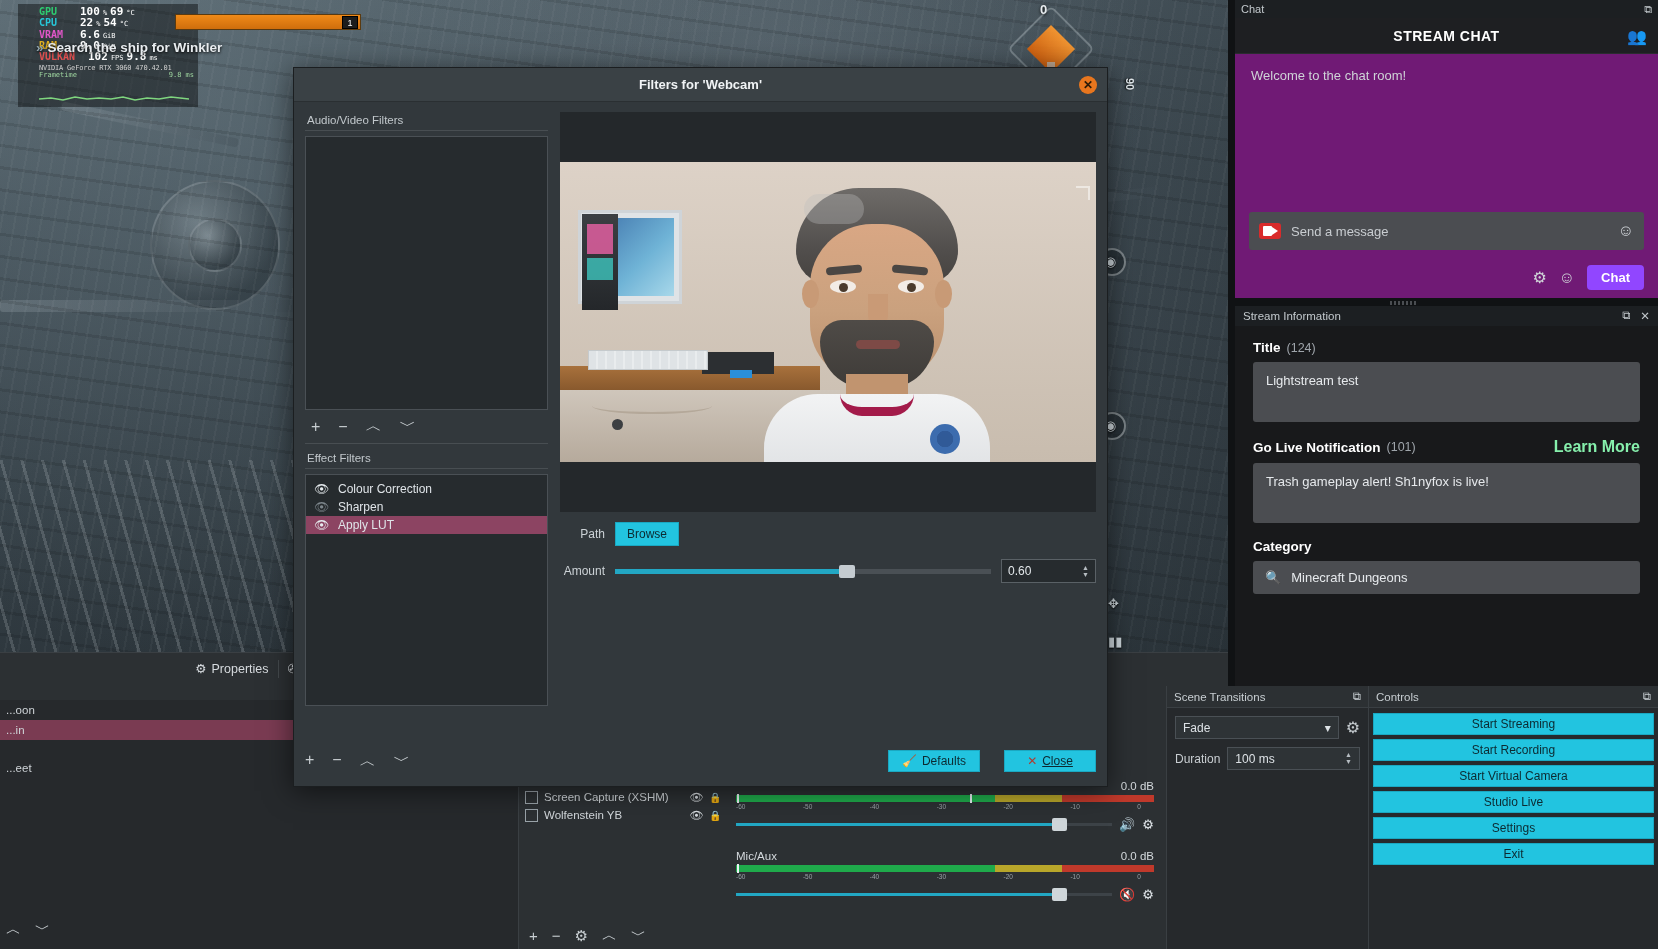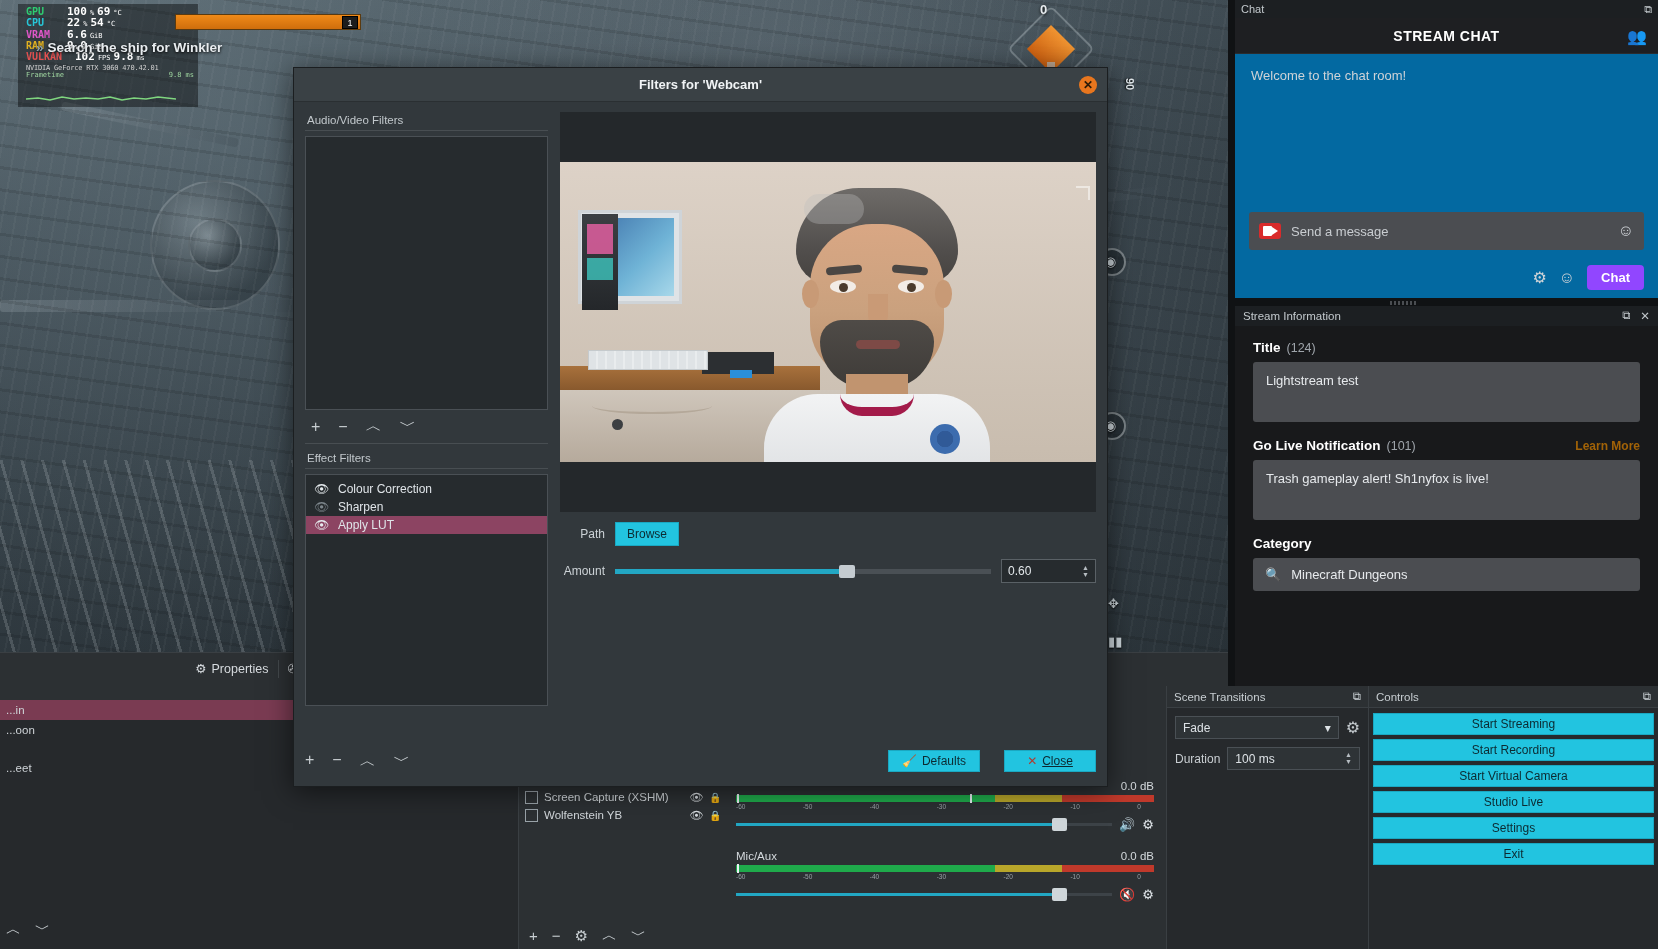--- a/index.html
+++ b/index.html
@@ -38,21 +38,21 @@
   .floor-grate{
     position:absolute; left:0; bottom:0; width:420px; height:220px;
     background:repeating-linear-gradient(74deg, rgba(225,232,236,0.17) 0 3px, transparent 3px 20px);
   }
 
   
   .hud {
     position:absolute; left:18px; top:4px; width:180px;
     background: rgba(0,0,0,0.42);
     font-family:"DejaVu Sans Mono", monospace;
-    padding:2px 4px 4px 8px; line-height:1.03;
+    padding:2px 4px 4px 21px; line-height:1.03;
   }
   .hud-row { display:flex; align-items:baseline; gap:3px; white-space:nowrap; }
   .hud-lbl { font-weight:bold; font-size:10px; width:38px; }
   .hud-val { color:#fff; font-size:11px; font-weight:bold; }
   .hud-unit{ color:#fff; font-size:7px; }
   .hud-gpu  { color:#2ecc71; }
   .hud-cpu  { color:#27c7d8; }
   .hud-vram { color:#e056c8; }
   .hud-ram  { color:#e0b020; }
   .hud-vk   { color:#e05050; }
@@ -202,21 +202,21 @@
     display:flex; align-items:center; justify-content:center;
     border:1px solid #1aa8c2;
   }
 
   
   .rightdock{ position:absolute; left:1228px; top:0; width:430px; height:686px; background:#101214; }
   .dock-title{
     height:18px; background:#1c1f22; color:#c3c9cd; font-size:11px;
     display:flex; align-items:center; justify-content:space-between; padding:0 6px;
   }
-  .chatpanel{ position:absolute; left:1235px; top:18px; width:423px; height:280px; background:#0369a1; }
+  .chatpanel{ position:absolute; left:1235px; top:18px; width:423px; height:280px; background:#701a75; }
   .chat-hdr{
     height:36px; background:#1e1f22; display:flex; align-items:center; justify-content:center;
     color:#fff; font-size:14px; font-weight:bold; letter-spacing:.5px; position:relative;
     border-bottom:1px solid #2a2c2f;
   }
   .chat-hdr .users-ico{ position:absolute; right:10px; top:9px; color:#e4e7ea; font-size:16px;}
   .chat-msgs{ padding:14px 16px; color:#cfd3d7; font-size:13px; }
   .chat-input{
     position:absolute; left:14px; right:14px; bottom:48px; height:38px;
     background:#4b4d51; display:flex; align-items:center; gap:10px; padding:0 10px; border-radius:3px;
@@ -243,21 +243,21 @@
   .grip{ width:26px; height:4px; margin:2px auto; background:repeating-linear-gradient(90deg,#4a4d51 0 2px, transparent 2px 4px);}
 
   .streaminfo{ position:absolute; left:1235px; top:306px; width:423px; height:380px; background:#18191b;}
   .si-title{
     height:20px; background:#1c1f22; color:#c3c9cd; font-size:11.5px;
     display:flex; align-items:center; justify-content:space-between; padding:0 8px;
   }
   .si-body{ padding:14px 18px; }
   .si-lbl{ color:#fff; font-size:13.5px; font-weight:bold; margin-bottom:7px; display:flex; align-items:center; gap:6px;}
   .si-count{ color:#9fa5ab; font-weight:normal; font-size:12.5px; }
-  .si-learn{ margin-left:auto; color:#a16207; font-size:12px; }
+  .si-learn{ margin-left:auto; color:#86efac; font-size:16px; }
   .si-box{
     background:#4b4d51; border-radius:3px; color:#e6e9ec; font-size:13px;
     padding:11px 13px; min-height:60px; margin-bottom:16px;
   }
   .si-search{
     background:#4b4d51; border-radius:3px; color:#e6e9ec; font-size:13px;
     padding:9px 12px; display:flex; align-items:center; gap:10px; margin-bottom:18px;
   }
   .si-done{
     background:#9146ff; color:#fff; font-size:14px; font-weight:bold;
@@ -504,22 +504,22 @@
       <span>⚙</span>
       <span>Properties</span>
     </div>
     <div class="divider-v"></div>
     <div class="props-btn">
       <span>✇</span>
     </div>
   </div>
 
   <div class="left-panels">
+    <div class="lp-row">...oon</div>
     <div class="lp-row sel2">...in</div>
-    <div class="lp-row">...oon</div>
     <div class="lp-row" style="margin-top:18px">...eet</div>
     <div class="lp-bottom-arrows">
       <span>︿</span>
       <span>﹀</span>
     </div>
   </div>
 
   <div class="sources-panel">
     <div class="src-row">
       <span class="src-ico"></span>

